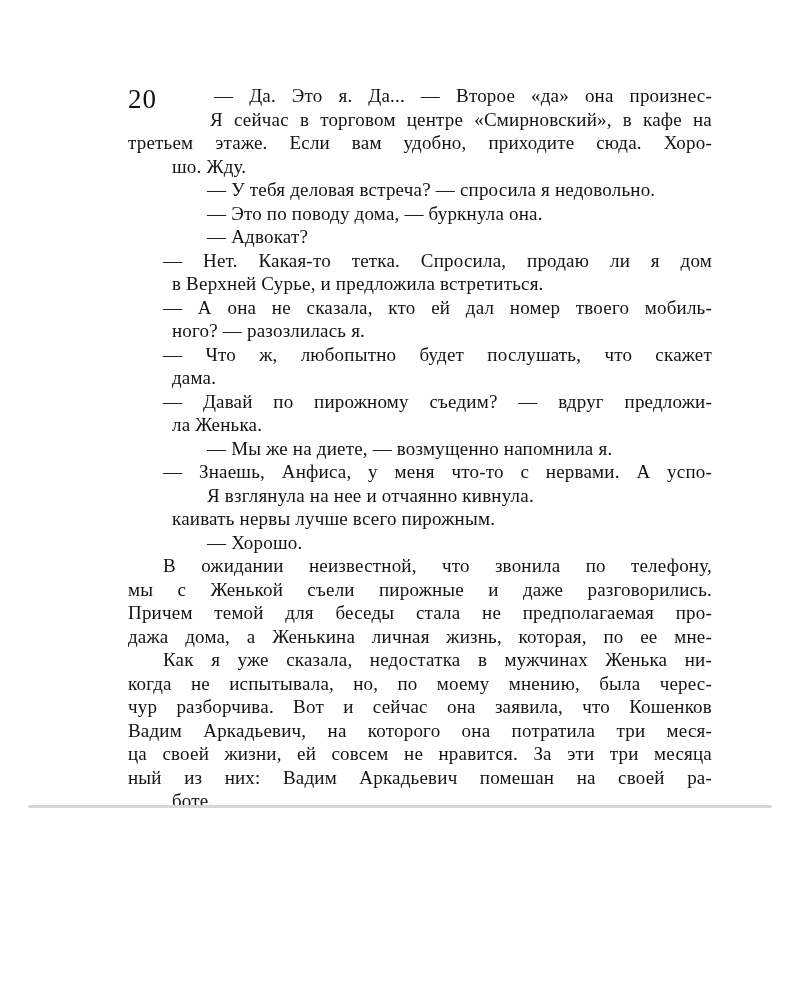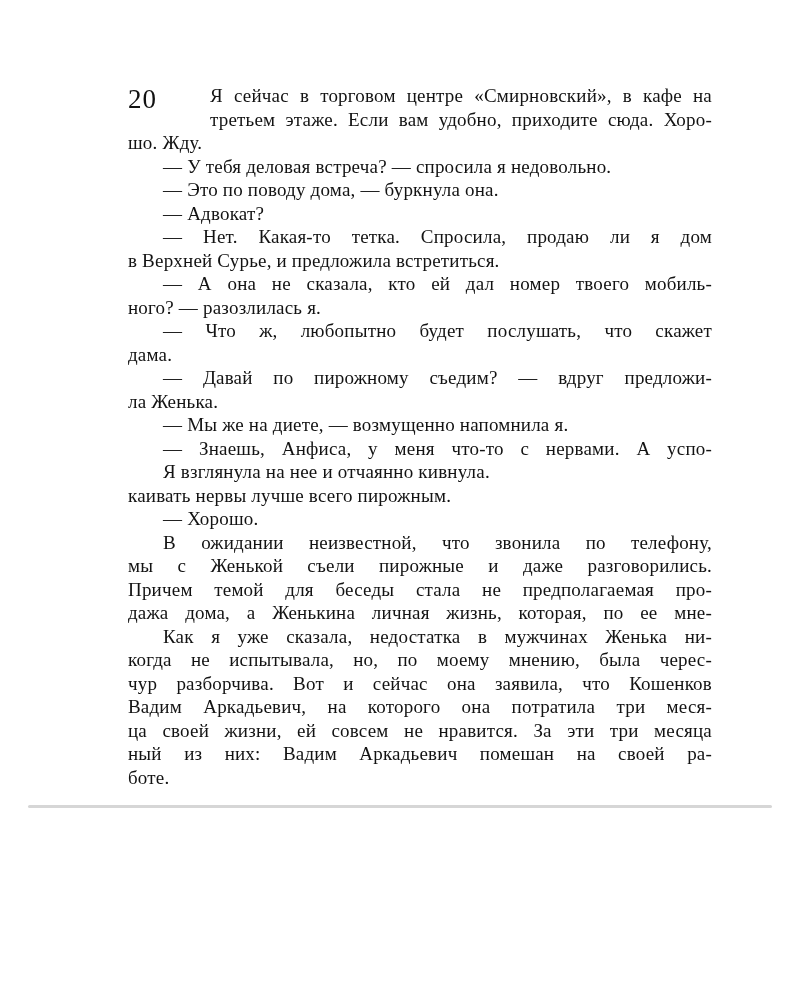--- a/index.html
+++ b/index.html
@@ -41,38 +41,40 @@
   }
   .line.first {
     text-indent: 35px;
   }
   .line.first.no-indent {
     text-indent: 4px;
   }
   .line.last {
     text-align: center;
     text-align-last: left;
+    margin-left: 44px;
   }
   .scan-edge {
     position: absolute;
     left: 28px;
     right: 28px;
     bottom: 12px;
     height: 3px;
     background: #d6d6d6;
     border-radius: 2px;
   }
 </style>
 </head>
 <body>
 
 <div class="page">
   <div class="text-column">
     <div class="pagenum">20</div>
     <div id="paragraphs">
+        <div class="line first no-indent">— Да. Это я. Да... — Второе «да» она произнес-</div>
         <div class="line">Я сейчас в торговом центре «Смирновский», в кафе на</div>
         <div class="line">третьем этаже. Если вам удобно, приходите сюда. Хоро-</div>
         <div class="line last">шо. Жду.</div>
         <div class="line first last">— У тебя деловая встреча? — спросила я недовольно.</div>
         <div class="line first last">— Это по поводу дома, — буркнула она.</div>
         <div class="line first last">— Адвокат?</div>
         <div class="line first">— Нет. Какая-то тетка. Спросила, продаю ли я дом</div>
         <div class="line last">в Верхней Сурье, и предложила встретиться.</div>
         <div class="line first">— А она не сказала, кто ей дал номер твоего мобиль-</div>
         <div class="line last">ного? — разозлилась я.</div>

